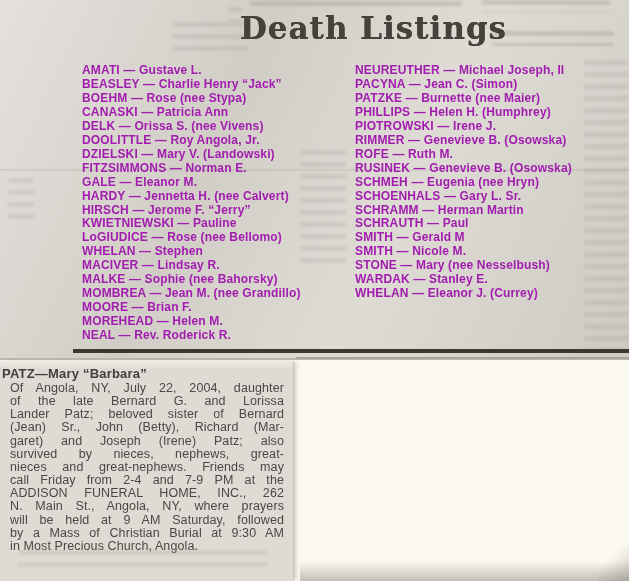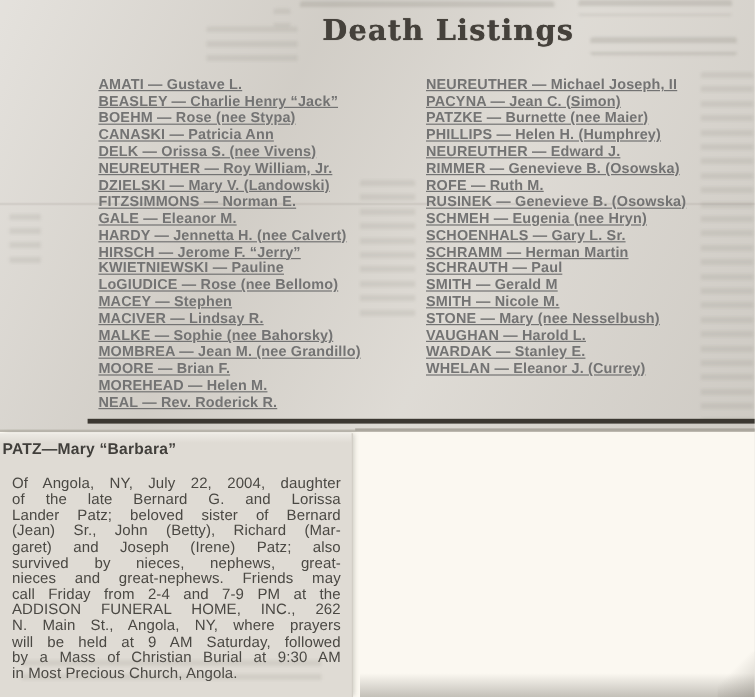--- a/index.html
+++ b/index.html
@@ -12,28 +12,28 @@
   .clip-top{
     position:absolute;left:0;top:0;width:629px;height:358px;
     background:
       linear-gradient(115deg, rgba(255,255,255,.30) 0%, rgba(0,0,0,.035) 35%, rgba(255,255,255,.14) 62%, rgba(0,0,0,.05) 100%),
       #d9d5ce;
     border-bottom:2px solid #bcb8af;
   }
   .masthead{
     position:absolute;top:10px;left:0;width:629px;box-sizing:border-box;
     padding-left:118px;text-align:center;
-    font-family:"DejaVu Serif", serif;font-weight:bold;font-size:24px;
+    font-family:"DejaVu Serif", serif;font-weight:bold;font-size:31px;
     color:#45413b;letter-spacing:1px;
     text-shadow:0 0 .6px #45413b;
   }
   .col{
     position:absolute;top:64px;
     font-size:12px;font-weight:bold;line-height:13.95px;
-    color:#737373;letter-spacing:.15px;white-space:nowrap;text-decoration:underline;
+    color:#a21caf;letter-spacing:.15px;white-space:nowrap;
   }
   .col-left{left:82px;}
   .col-right{left:355px;}
   .rule{
     position:absolute;left:73px;top:349px;width:556px;height:4px;
     background:#3b3731;
   }
   .clip-top-edge2{
     position:absolute;left:296px;top:357px;width:333px;height:2px;
     background:#a9a59c;
@@ -44,21 +44,21 @@
   }
   
   .obit-clip{
     position:absolute;left:0;top:361px;width:294px;height:220px;
     box-sizing:border-box;
     background:linear-gradient(180deg,#edebe5 0px,#dfdbd4 8px 100%);
     border-right:1px solid #c8c4bb;
     box-shadow:3px 0 4px -1px rgba(90,88,80,.28);
   }
   .obit-heading{
-    margin:5px 0 16px 2px;
+    margin:5px 0 1px 2px;
     font-size:13px;font-weight:bold;color:#413f3b;letter-spacing:.2px;
   }
   .obit-body{
     margin:1px 8px 0 10px;width:274px;
     font-size:12.5px;line-height:13.15px;color:#4a4843;
     letter-spacing:.1px;
   }
   .obit-body > div{text-align:justify;text-align-last:justify;}
   .obit-body > div:last-child{text-align-last:left;}
   
@@ -94,54 +94,53 @@
 
 <div class="masthead">Death Listings</div>
 
 <div class="col col-left">
 
 <div>AMATI — Gustave L.</div>
     <div>BEASLEY — Charlie Henry “Jack”</div>
     <div>BOEHM — Rose (nee Stypa)</div>
     <div>CANASKI — Patricia Ann</div>
     <div>DELK — Orissa S. (nee Vivens)</div>
-    <div>NEUREUTHER — Roy William, Jr.</div>
+    <div>DOOLITTLE — Roy Angola, Jr.</div>
     <div>DZIELSKI — Mary V. (Landowski)</div>
     <div>FITZSIMMONS — Norman E.</div>
     <div>GALE — Eleanor M.</div>
     <div>HARDY — Jennetta H. (nee Calvert)</div>
     <div>HIRSCH — Jerome F. “Jerry”</div>
     <div>KWIETNIEWSKI — Pauline</div>
     <div>LoGIUDICE — Rose (nee Bellomo)</div>
-    <div>MACEY — Stephen</div>
+    <div>WHELAN — Stephen</div>
     <div>MACIVER — Lindsay R.</div>
     <div>MALKE — Sophie (nee Bahorsky)</div>
     <div>MOMBREA — Jean M. (nee Grandillo)</div>
     <div>MOORE — Brian F.</div>
     <div>MOREHEAD — Helen M.</div>
     <div>NEAL — Rev. Roderick R.</div>
   </div>
 <div class="col col-right">
 
 <div>NEUREUTHER — Michael Joseph, II</div>
     <div>PACYNA — Jean C. (Simon)</div>
     <div>PATZKE — Burnette (nee Maier)</div>
     <div>PHILLIPS — Helen H. (Humphrey)</div>
-    <div>NEUREUTHER — Edward J.</div>
+    <div>PIOTROWSKI — Irene J.</div>
     <div>RIMMER — Genevieve B. (Osowska)</div>
     <div>ROFE — Ruth M.</div>
     <div>RUSINEK — Genevieve B. (Osowska)</div>
     <div>SCHMEH — Eugenia (nee Hryn)</div>
     <div>SCHOENHALS — Gary L. Sr.</div>
     <div>SCHRAMM — Herman Martin</div>
     <div>SCHRAUTH — Paul</div>
     <div>SMITH — Gerald M</div>
     <div>SMITH — Nicole M.</div>
     <div>STONE — Mary (nee Nesselbush)</div>
-    <div>VAUGHAN — Harold L.</div>
     <div>WARDAK — Stanley E.</div>
     <div>WHELAN — Eleanor J. (Currey)</div>
   </div>
 
 <div class="rule"></div>
 <div class="clip-top-edge2"></div>
 
 <div class="obit-clip">
   <div class="obit-heading">PATZ—Mary “Barbara”</div>
   <div class="obit-body">

